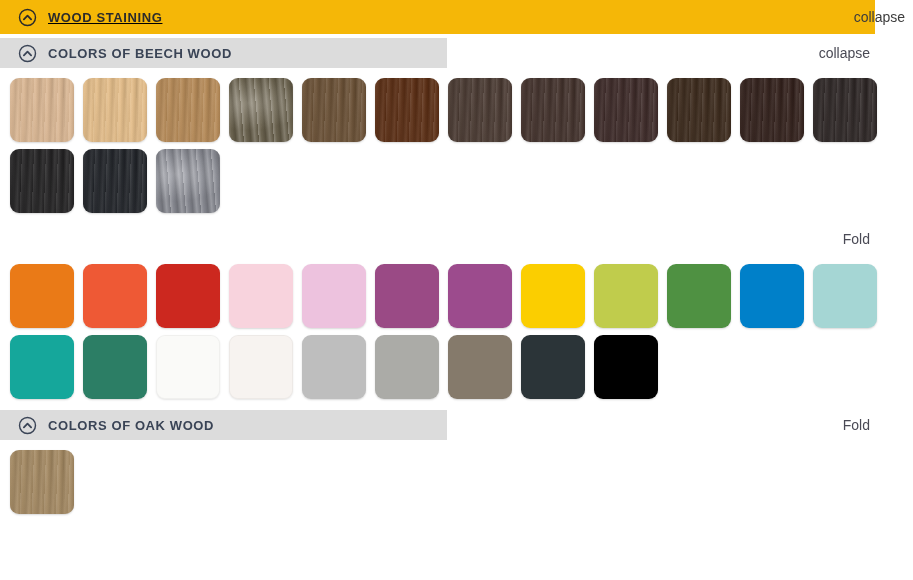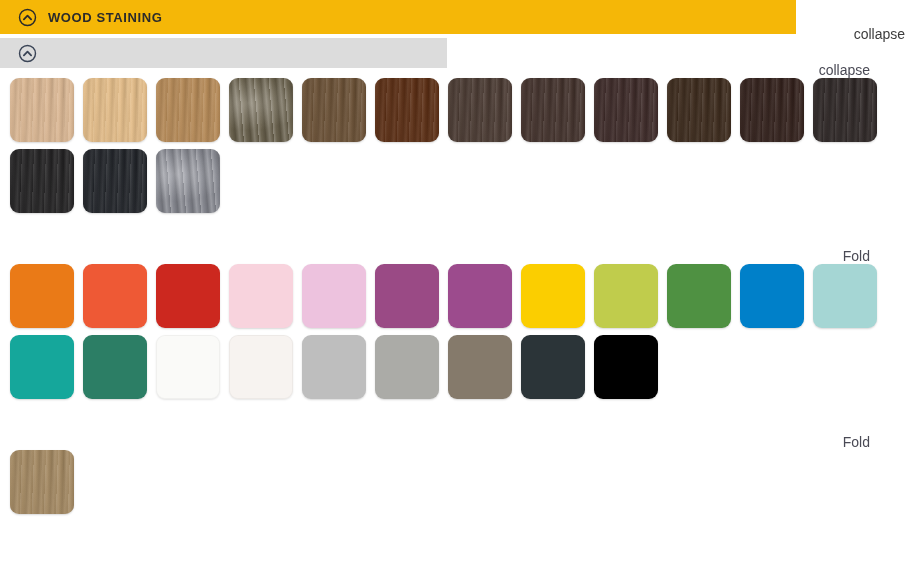--- a/index.html
+++ b/index.html
@@ -31,22 +31,23 @@
     box-sizing: border-box;
     height: 100%;
     padding-left: 18px;
   }
 
   
   .header-master {
     height: 34px;
   }
   .header-master .bar {
-    width: 796px;
+    width: 875px;
     background: #F5B707;
+    text-decoration: underline;
   }
   .header-master .section-title {
     color: #2b2b2b;
   }
 
   
   .header-sub {
     height: 30px;
     margin-top: 4px;
   }
@@ -75,21 +76,21 @@
     display: block;
   }
   .chev-icon svg { display: block; }
 
   
   .toggle-label {
     position: absolute;
     font-size: 14px;
     color: #4a4a55;
     white-space: nowrap;
-    top: 17px;
+    top: 0;
     height: 100%;
     display: flex;
     align-items: center;
   }
   .toggle-master { right: 8px; color: #3c3c3c; }
   .toggle-sub    { right: 43px; }
 
   
   .swatch-grid {
     display: flex;
@@ -164,20 +165,21 @@
     </div>
     <div class="section">
       <div class="section-header header-sub">
         <div class="bar">
           <span class="chev-icon">
             <svg viewBox="0 0 20 20" width="19" height="19">
               <circle cx="10" cy="10" r="8.4" fill="none" stroke="#3a4456" stroke-width="1.5"></circle>
               <path d="M6.2 11.9 L10 8.1 L13.8 11.9" fill="none" stroke="#3a4456" stroke-width="1.9" stroke-linecap="round" stroke-linejoin="round"></path>
             </svg>
           </span>
+          <span class="section-title">COLORS OF BEECH WOOD</span>
         </div>
         <span class="toggle-label toggle-sub">collapse</span>
       </div>
       <div class="swatch-grid">
         <div class="swatch wood" title="beech-natural-light" style="background-color: rgb(220, 184, 148);"></div>
         <div class="swatch wood" title="beech-honey" style="background-color: rgb(229, 190, 138);"></div>
         <div class="swatch wood" title="beech-golden-oak" style="background-color: rgb(182, 138, 87);"></div>
         <div class="swatch wood wood-figured" title="beech-olive-grey" style="background-color: rgb(111, 102, 80);"></div>
         <div class="swatch wood" title="beech-walnut-medium" style="background-color: rgb(107, 81, 54);"></div>
         <div class="swatch wood" title="beech-mahogany" style="background-color: rgb(91, 46, 20);"></div>
@@ -215,19 +217,28 @@
         <div class="swatch light" title="enamel-cream-white" style="background-color: rgb(247, 243, 240);"></div>
         <div class="swatch" title="enamel-light-grey" style="background-color: rgb(190, 190, 190);"></div>
         <div class="swatch" title="enamel-grey" style="background-color: rgb(171, 171, 167);"></div>
         <div class="swatch" title="enamel-taupe" style="background-color: rgb(133, 122, 107);"></div>
         <div class="swatch" title="enamel-anthracite" style="background-color: rgb(43, 52, 56);"></div>
         <div class="swatch" title="enamel-black" style="background-color: rgb(0, 0, 0);"></div>
       </div>
     </div>
     <div class="section">
       <div class="section-header header-sub">
+        <div class="bar">
+          <span class="chev-icon">
+            <svg viewBox="0 0 20 20" width="19" height="19">
+              <circle cx="10" cy="10" r="8.4" fill="none" stroke="#3a4456" stroke-width="1.5"></circle>
+              <path d="M6.2 11.9 L10 8.1 L13.8 11.9" fill="none" stroke="#3a4456" stroke-width="1.9" stroke-linecap="round" stroke-linejoin="round"></path>
+            </svg>
+          </span>
+          <span class="section-title">COLORS OF OAK WOOD</span>
+        </div>
         <span class="toggle-label toggle-sub">Fold</span>
       </div>
       <div class="swatch-grid">
         <div class="swatch wood" title="oak-natural" style="background-color: rgb(165, 138, 99);"></div>
       </div>
     </div>
   </div>
 
 </body></html>

